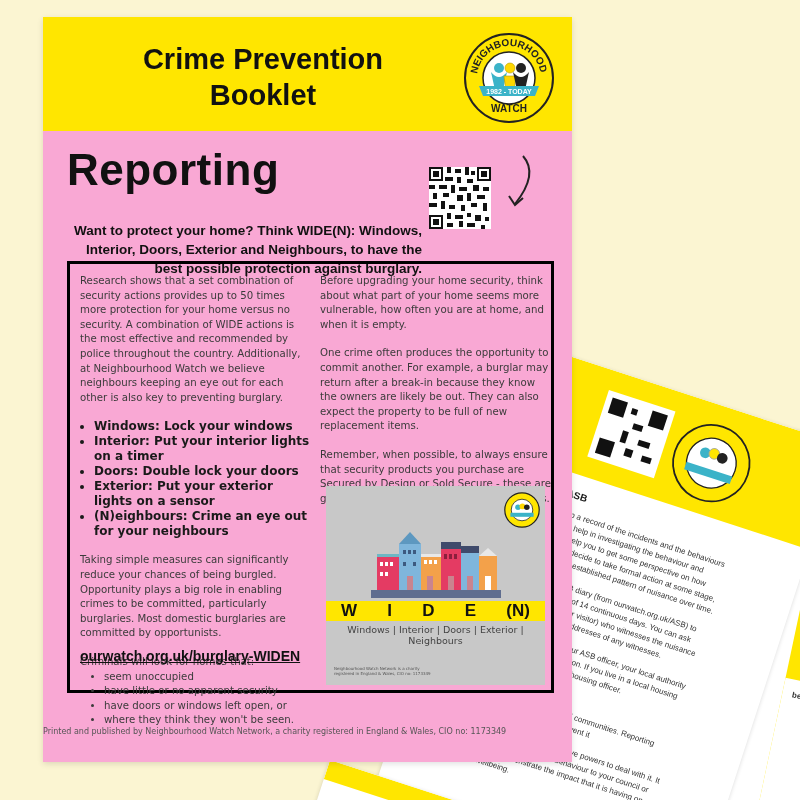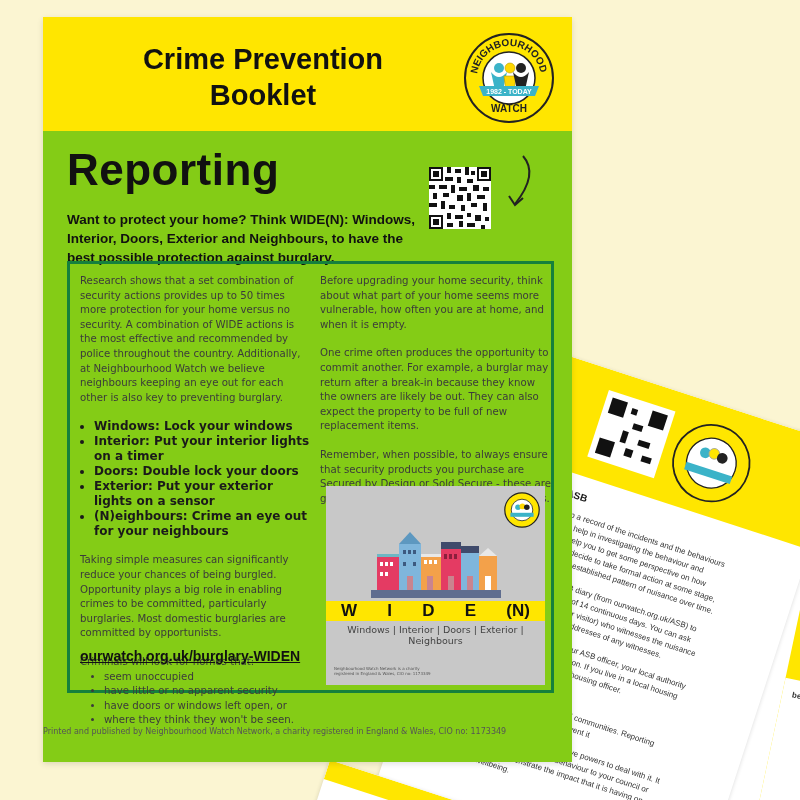--- a/index.html
+++ b/index.html
@@ -25,32 +25,32 @@
   .bg2 .promo { position:absolute; left:-35px; top:330px; width:110px; height:150px; }
   .bg2 .rightcol { position:absolute; left:130px; top:200px; width:150px; height:260px; background:#fff; padding:10px; font:8px "Liberation Sans", sans-serif; line-height:12px; color:#333; }
 
   .bg3 { left:790px; top:430px; width:300px; height:400px; transform:rotate(6deg); transform-origin:0 0; background:#ffe600; }
   .bg3 .d { position:absolute; left:10px; top:80px; font:bold 30px "Liberation Sans", sans-serif; }
 
   .bg-bottom { left:330px; top:760px; width:260px; height:120px; transform:rotate(18deg); transform-origin:0 0; background:#fff; }
   .bg-bottom .ystrip { position:absolute; left:0; top:0; width:100%; height:20px; background:#ffe600; }
 
   
-  .page { position:absolute; left:43px; top:17px; width:529px; height:745px; background:#84cc16; box-shadow:0 2px 6px rgba(0,0,0,.12); }
+  .page { position:absolute; left:43px; top:17px; width:529px; height:745px; background:#f9a8d4; box-shadow:0 2px 6px rgba(0,0,0,.12); }
   .header { position:absolute; left:0; top:0; width:100%; height:114px; background:#ffe600; }
   .header-title { position:absolute; left:0; width:440px; top:24px; text-align:center; font:bold 29px "Liberation Sans", sans-serif; line-height:36px; color:#111; }
   .nw-logo { position:absolute; left:420px; top:15px; }
 
   .qr-caption { position:absolute; left:250px; top:122px; font:bold 10px "Liberation Sans", sans-serif; color:#111; }
   .burglary-title { position:absolute; left:24px; top:128px; font:bold 44px "Liberation Sans", sans-serif; color:#111; letter-spacing:0.5px; }
-  .intro { position:absolute; left:24px; top:193px; width:355px; font:bold 13.5px "Liberation Sans", sans-serif; line-height:19px; color:#111; }
+  .intro { position:absolute; left:24px; top:204px; width:355px; font:bold 13.5px "Liberation Sans", sans-serif; line-height:19px; color:#111;text-align:right; }
   .qr-main { position:absolute; left:386px; top:150px; width:62px; height:62px; }
   .arrow { position:absolute; left:460px; top:135px; }
 
-  .content-box { position:absolute; left:24px; top:244px; width:481px; height:426px; border:3px solid #15803d; }
+  .content-box { position:absolute; left:24px; top:244px; width:481px; height:426px; border:3px solid #000000; }
   .col { position:absolute; top:10px; width:232px; font:10.2px "DejaVu Sans", sans-serif; line-height:14.6px; color:#3b3b3b; }
   .col-left { left:10px; }
   .col-right { left:250px; }
   .col p { margin:0 0 14px 0; }
   .wide-list { margin:0 0 14px 0; padding-left:14px; font-weight:bold; color:#1a1a1a; font-size:12px; line-height:15px; }
   .wide-list li { margin:0; }
   .crim-list { margin:0 0 12px 0; padding-left:24px; }
   .link { font:bold 14px "Liberation Sans", sans-serif; text-decoration:underline; color:#111; position:absolute; left:10px; top:384px; }
 
   .poster { position:absolute; left:256px; top:222px; width:219px; height:199px; background:#c8c8c8; }

